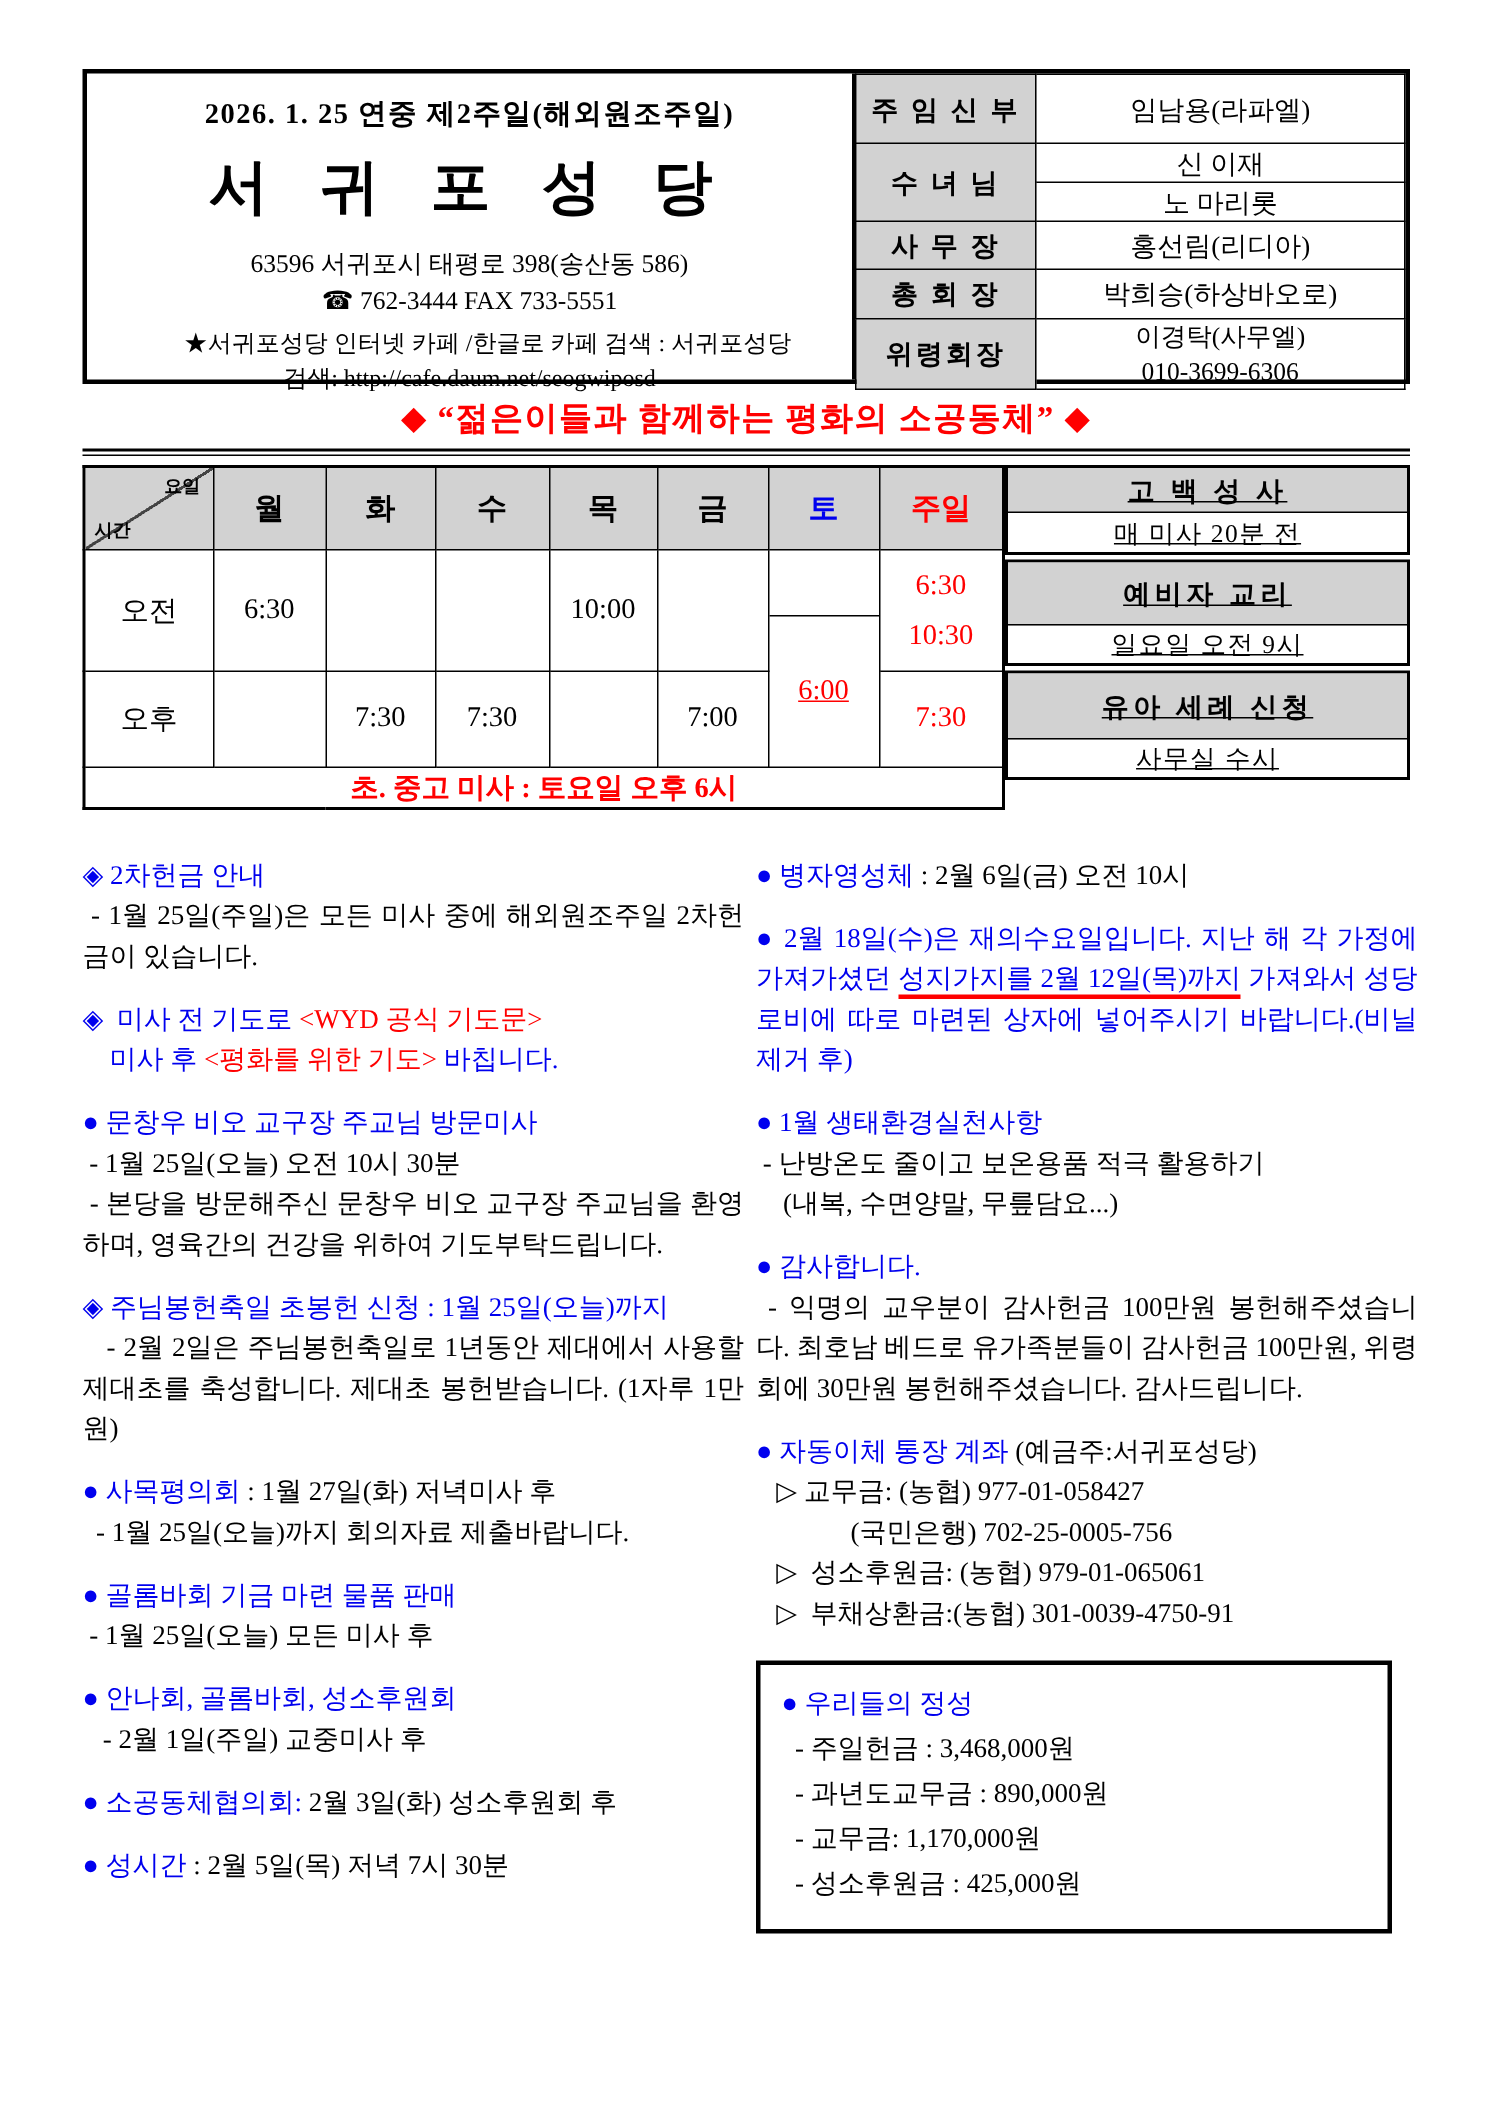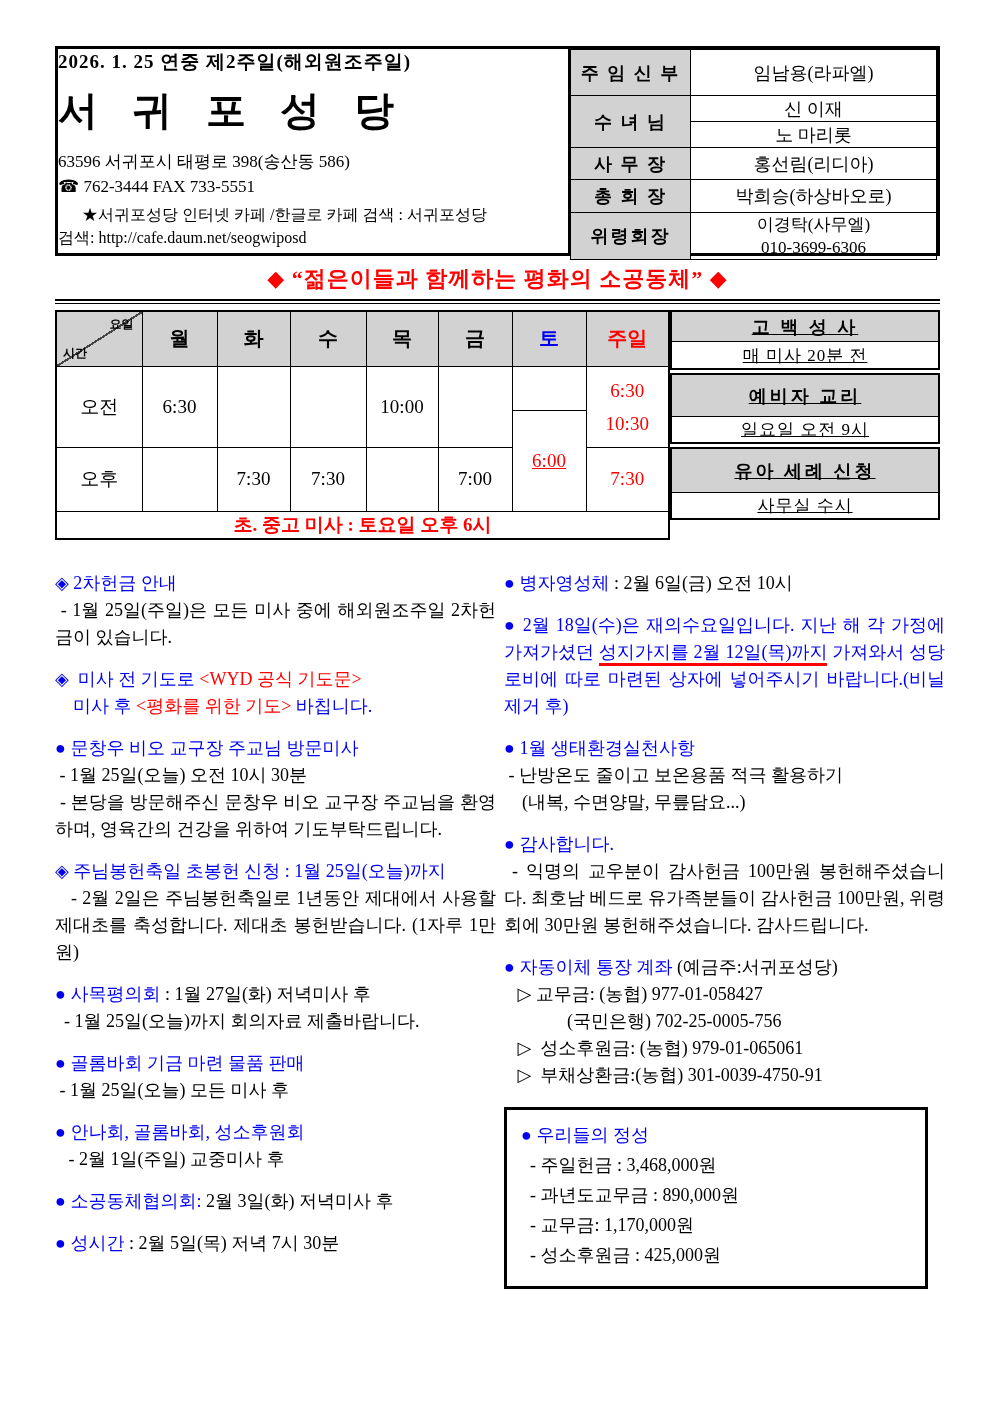--- a/index.html
+++ b/index.html
@@ -9,21 +9,21 @@
   }
   *{margin:0;padding:0;box-sizing:border-box;}
   html,body{background:#fff;}
   .page{
     width:992px;height:1403px;background:#fff;color:#000;
     font-family:"Liberation Serif","DejaVu Serif",serif;
     padding:46px 52px 0 55px;position:relative;overflow:hidden;
   }
   
   .header-wrap{display:flex;border:3px solid #000;width:885px;height:210px;}
-  .header-left{width:512px;border-right:2px solid #000;}
+  .header-left{width:512px;border-right:2px solid #000;text-align:center;padding-top:14px;}
   .h-date{font-size:19px;font-weight:bold;letter-spacing:1px;}
   .h-name{font-size:40px;font-weight:bold;letter-spacing:12px;margin-top:8px;}
   .h-addr{font-size:17px;margin-top:12px;}
   .h-tel{font-size:17px;margin-top:3px;}
   .h-cafe{font-size:16px;margin-top:8px;margin-left:24px;}
   .h-url{font-size:16px;margin-top:2px;}
   .header-right{flex:1;}
   table.staff{border-collapse:collapse;width:100%;height:100%;table-layout:fixed;}
   .staff td{border:1px solid #000;text-align:center;font-size:18px;padding:0;}
   .staff td.role{background:var(--gray);width:120px;font-weight:bold;letter-spacing:2px;}
@@ -221,21 +221,21 @@
         </div>
         <div class="block">
           <div class="line"><span class="seg-b">● </span><span class="seg-b">골롬바회 기금 마련 물품 판매</span></div>
           <div class="line"><span class="seg-k"> - 1월 25일(오늘) 모든 미사 후</span></div>
         </div>
         <div class="block">
           <div class="line"><span class="seg-b">● </span><span class="seg-b">안나회, 골롬바회, 성소후원회</span></div>
           <div class="line"><span class="seg-k">   - 2월 1일(주일) 교중미사 후</span></div>
         </div>
         <div class="block">
-          <div class="line"><span class="seg-b">● </span><span class="seg-b">소공동체협의회:</span><span class="seg-k"> 2월 3일(화) 저녁미사 후</span></div>
+          <div class="line"><span class="seg-b">● </span><span class="seg-b">소공동체협의회:</span><span class="seg-k"> 2월 3일(화) 성소후원회 후</span></div>
         </div>
         <div class="block">
           <div class="line"><span class="seg-b">● </span><span class="seg-b">성시간</span><span class="seg-k"> : 2월 5일(목) 저녁 7시 30분</span></div>
         </div>
       </div>
     <div class="col">
         <div class="block">
           <div class="line"><span class="seg-b">● </span><span class="seg-b">병자영성체</span><span class="seg-k"> : 2월 6일(금) 오전 10시</span></div>
         </div>
         <div class="block">

